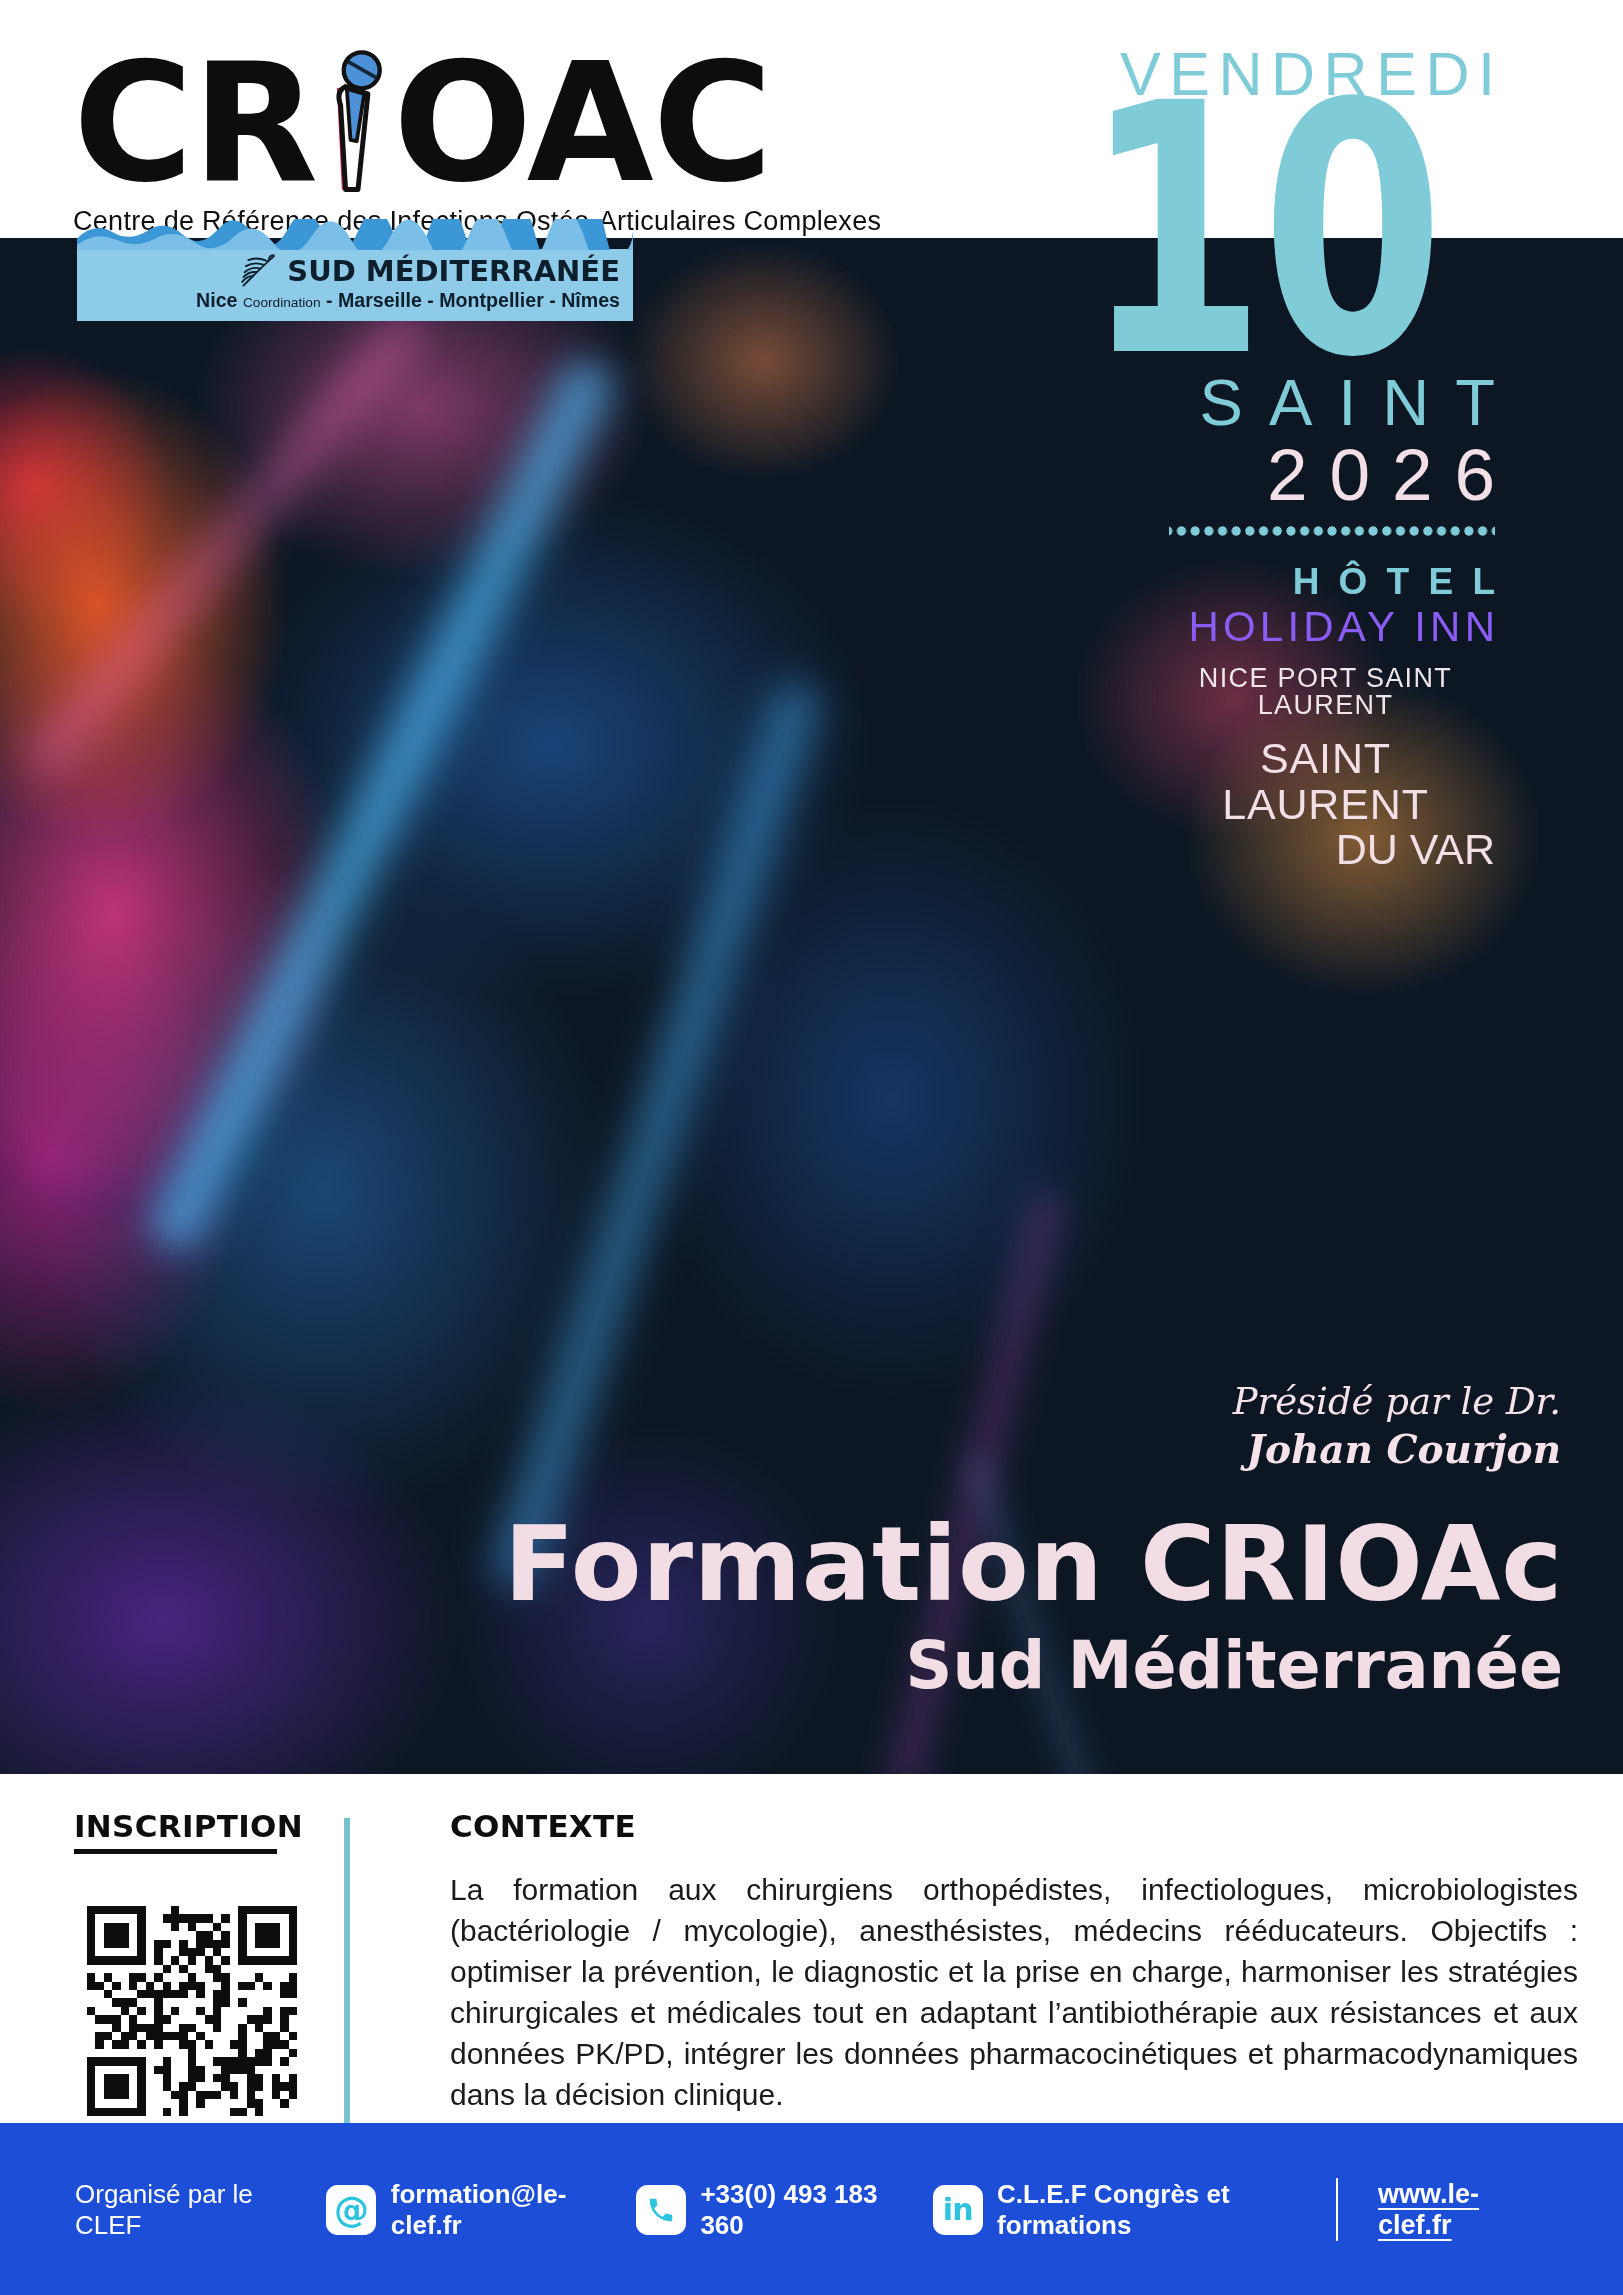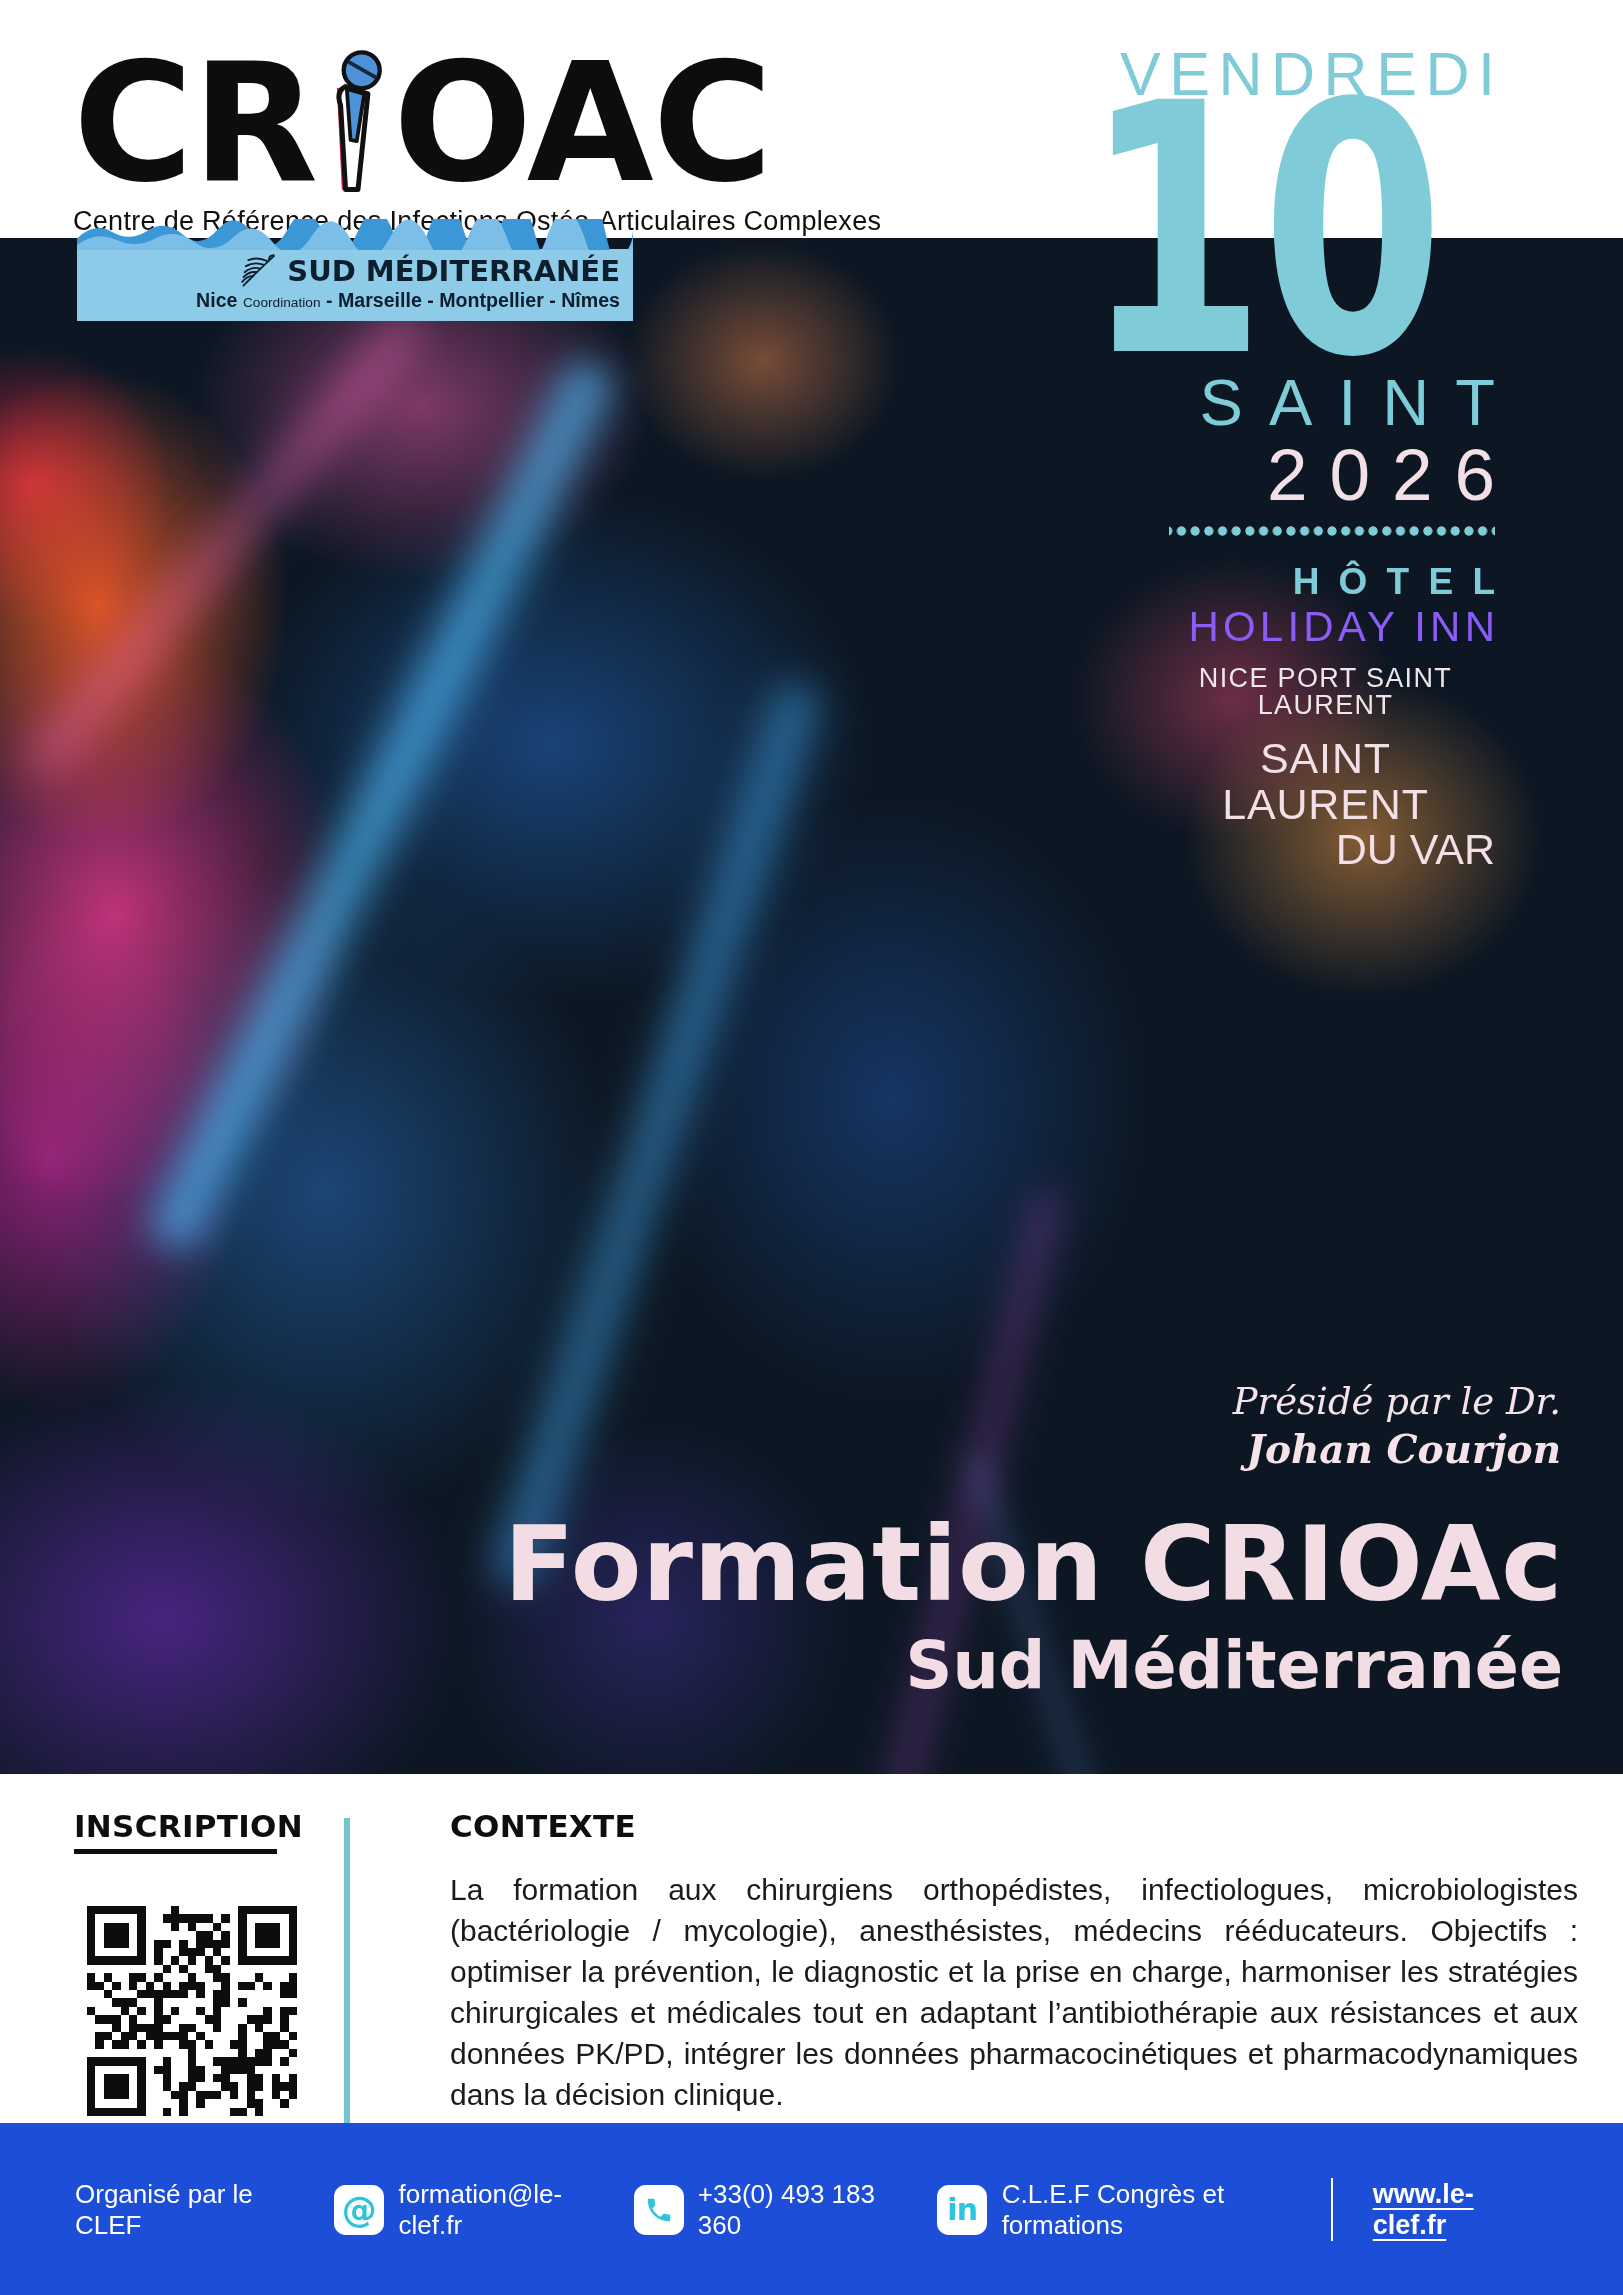--- a/index.html
+++ b/index.html
@@ -93,21 +93,21 @@
   .footer{position:absolute;left:0;top:2123px;width:1623px;height:173px;background:#1d4ed8;
           display:flex;align-items:center;box-sizing:border-box;padding:0 75px;color:#ffffff;}
   .org{font-size:26px;font-weight:300;}
   .ibox{width:50px;height:50px;background:#ffffff;border-radius:11.7px;display:flex;align-items:center;
         justify-content:center;flex:0 0 auto;}
   .ibox.at-box{margin-left:23.5px;}
   .ibox.ph-box{margin-left:22px;}
   .ibox.in-box{margin-left:26px;}
   .at-glyph{color:#2fc4de;font-size:35px;font-weight:700;font-family:"DejaVu Sans",sans-serif;}
   .in-glyph{color:#2fc4de;font-size:30px;font-weight:800;font-family:"DejaVu Sans",sans-serif;letter-spacing:-0.7px;}
-  .flink{font-size:26px;font-weight:400;color:#ffffff;text-decoration:none;margin-left:14.3px;}
+  .flink{font-size:26px;font-weight:700;color:#ffffff;text-decoration:none;margin-left:14.3px;}
   .fdiv{width:2px;height:63px;background:#ffffff;margin-left:auto;}
   .site{margin-left:40px;margin-right:11.7px;font-size:27px;font-weight:700;color:#ffffff;
         text-decoration:underline;text-underline-offset:4.6px;}
 </style>
 </head>
 <body>
 
 <div class="page">
 
   <div class="photo">

